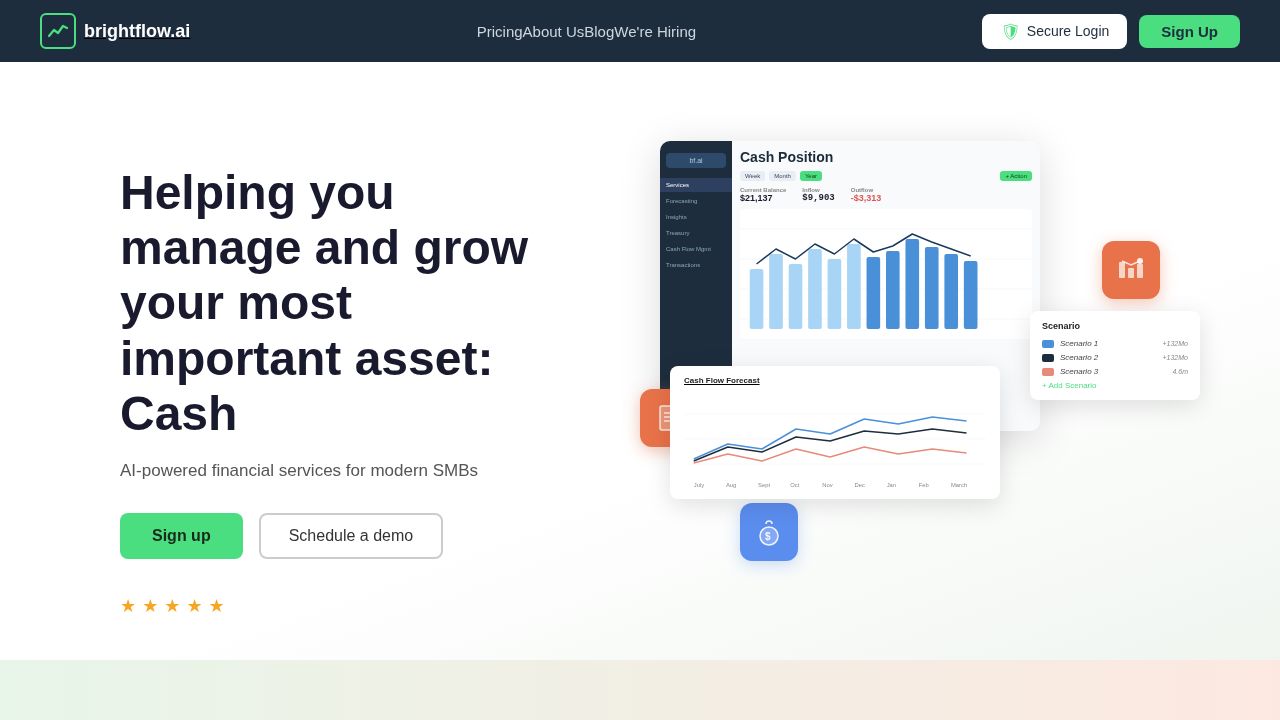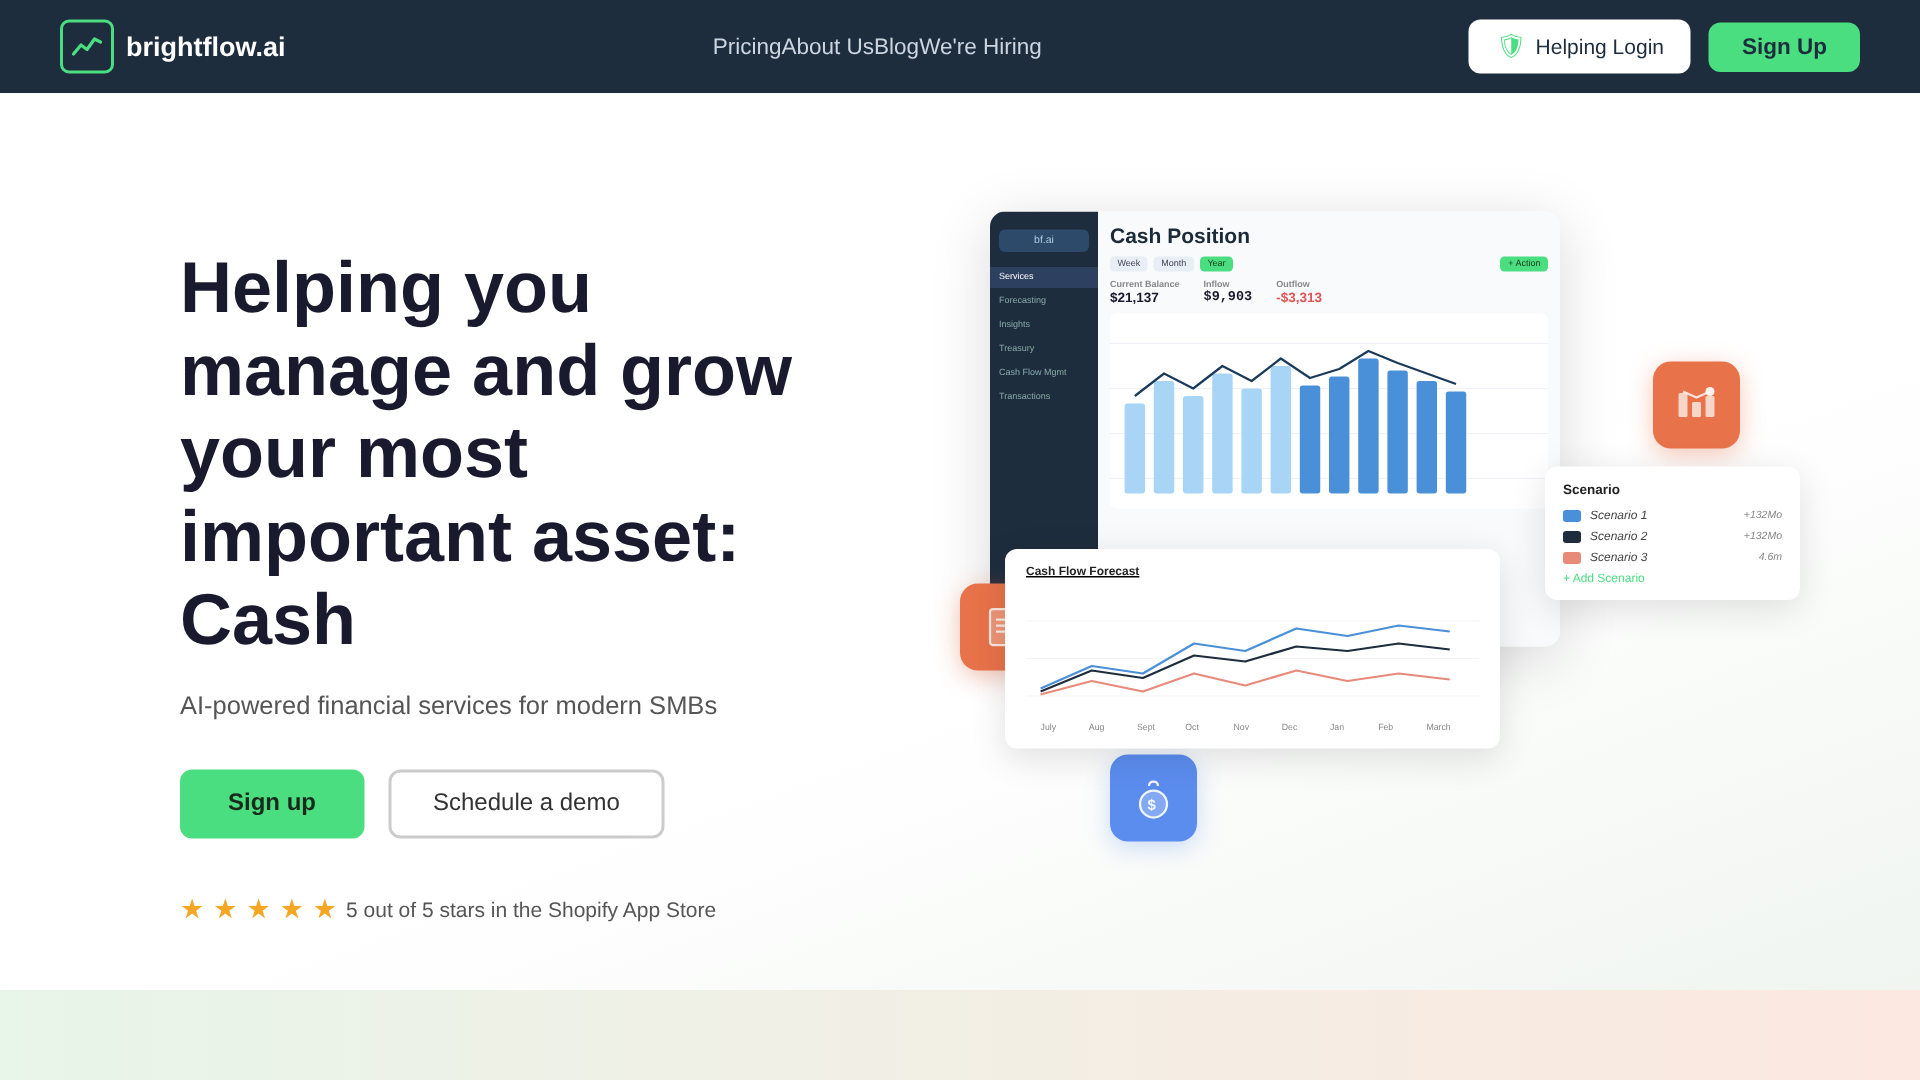--- a/index.html
+++ b/index.html
@@ -11,20 +11,21 @@
       display: flex;
       align-items: center;
       justify-content: space-between;
       padding: 0 40px;
       height: 62px;
     }
     .nav-logo {
       display: flex;
       align-items: center;
       gap: 8px;
+      text-decoration: underline;
     }
     .logo-icon {
       width: 36px;
       height: 36px;
       border: 2px solid #4ade80;
       border-radius: 6px;
       display: flex;
       align-items: center;
       justify-content: center;
     }
@@ -325,41 +326,40 @@
   </div>
   <div class="nav-links">
     <a class="nav-link">Pricing</a>
     <a class="nav-link">About Us</a>
     <a class="nav-link">Blog</a>
     <a class="nav-link">We're Hiring</a>
   </div>
   <div class="nav-actions">
     <button class="btn-secure">
       <span class="shield">🛡</span>
-      <span>Helping Login</span>
+      <span>Secure Login</span>
     </button>
     <button class="btn-signup-nav">Sign Up</button>
   </div>
 </nav>
 
 <section class="hero">
   <div class="hero-left">
     <h1 class="hero-title">Helping you manage and grow your most important asset: Cash</h1>
     <p class="hero-subtitle">AI-powered financial services for modern SMBs</p>
     <div class="hero-buttons">
       <button class="btn-primary">Sign up</button>
       <button class="btn-outline">Schedule a demo</button>
     </div>
     <div class="stars-row">
       <span class="star">★</span>
       <span class="star">★</span>
       <span class="star">★</span>
       <span class="star">★</span>
       <span class="star">★</span>
-      <span>5 out of 5 stars in the Shopify App Store</span>
     </div>
   </div>
 
   <div class="hero-right">
 
     <div class="float-card-1">
       <svg width="32" height="32" viewBox="0 0 32 32" fill="none">
         <rect x="4" y="8" width="6" height="16" rx="1" fill="rgba(255,255,255,0.7)"></rect>
         <rect x="13" y="14" width="6" height="10" rx="1" fill="rgba(255,255,255,0.7)"></rect>
         <rect x="22" y="10" width="6" height="14" rx="1" fill="rgba(255,255,255,0.7)"></rect>

